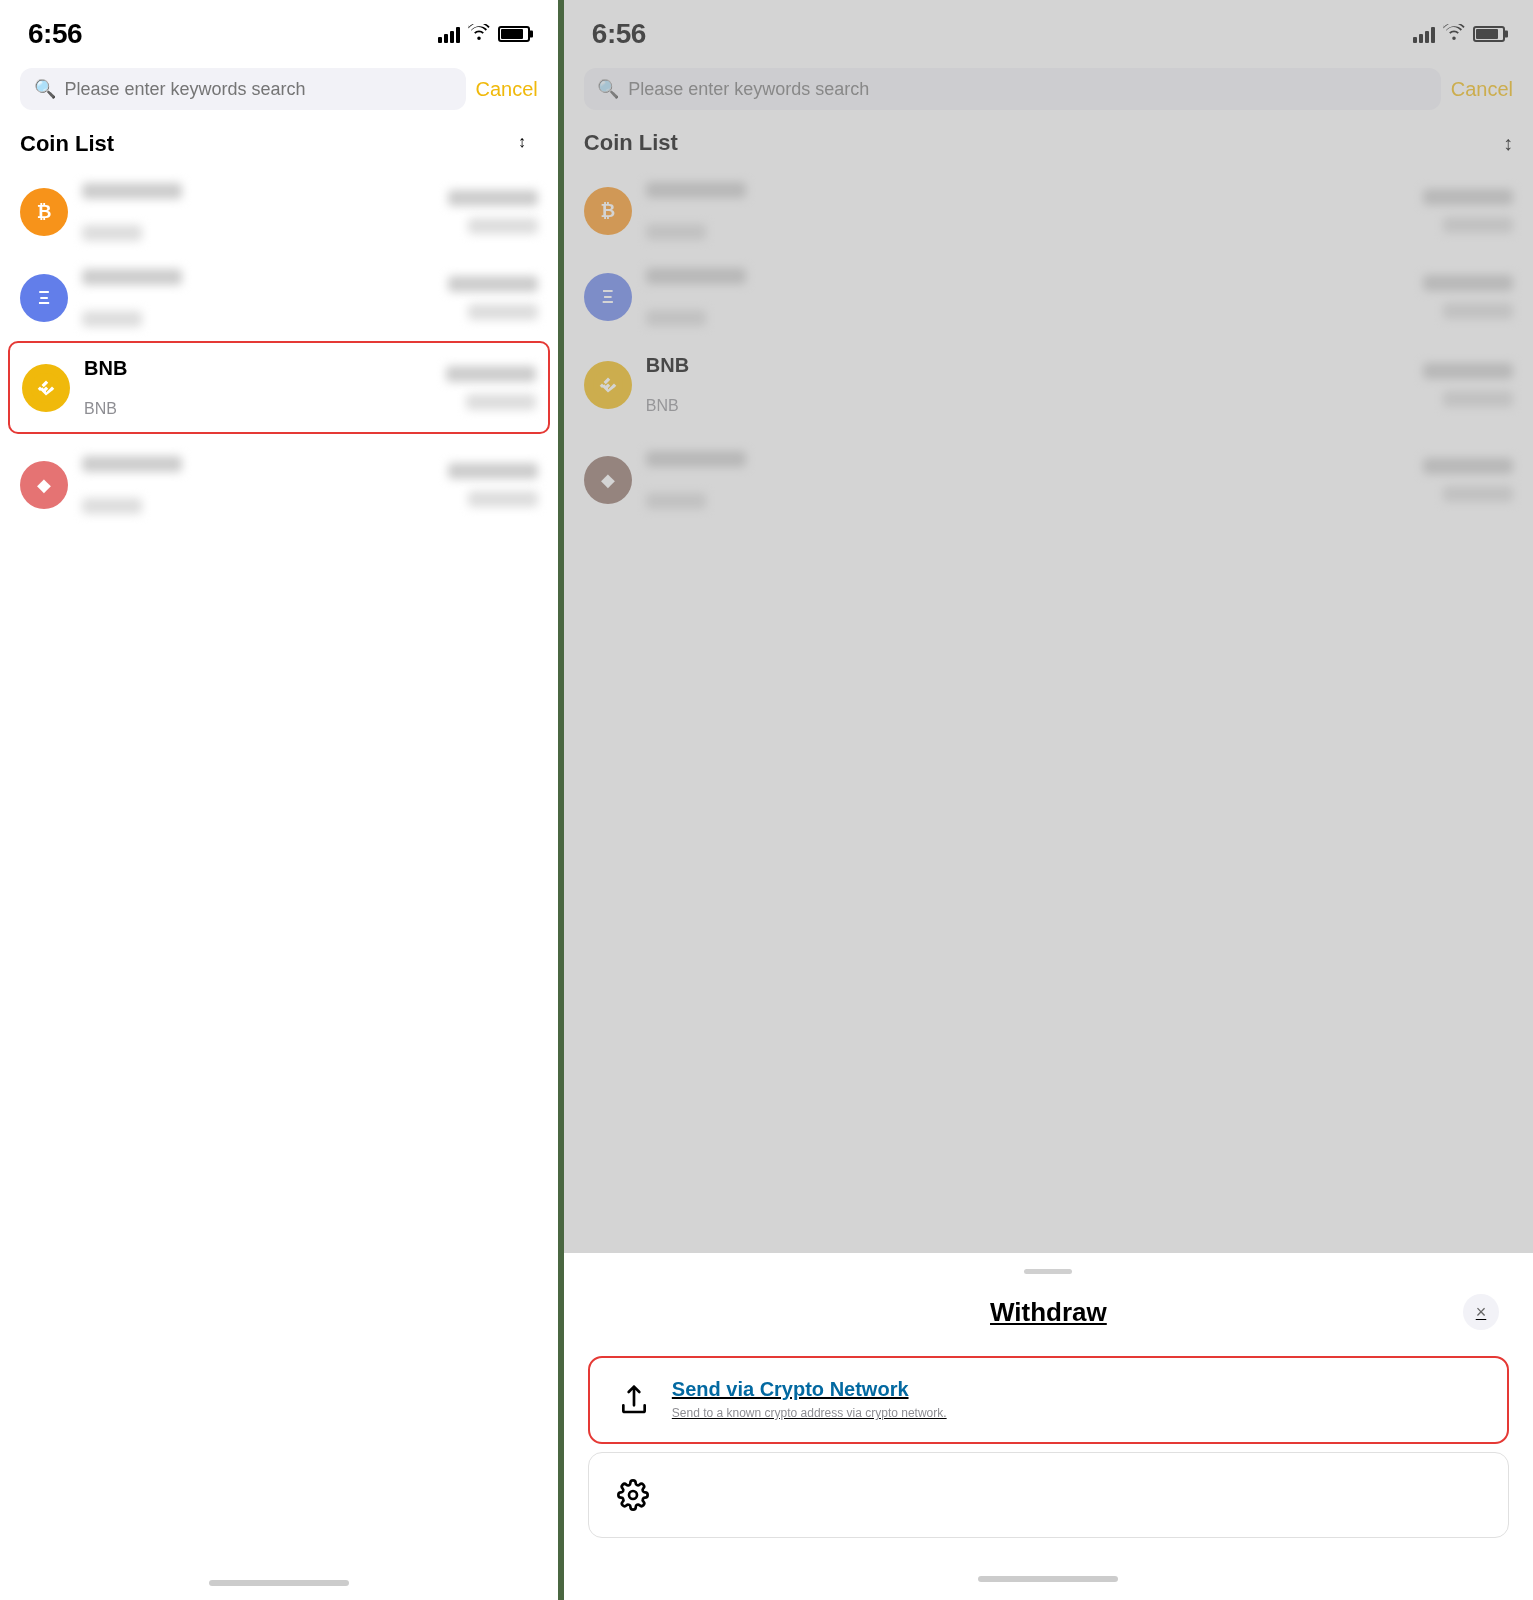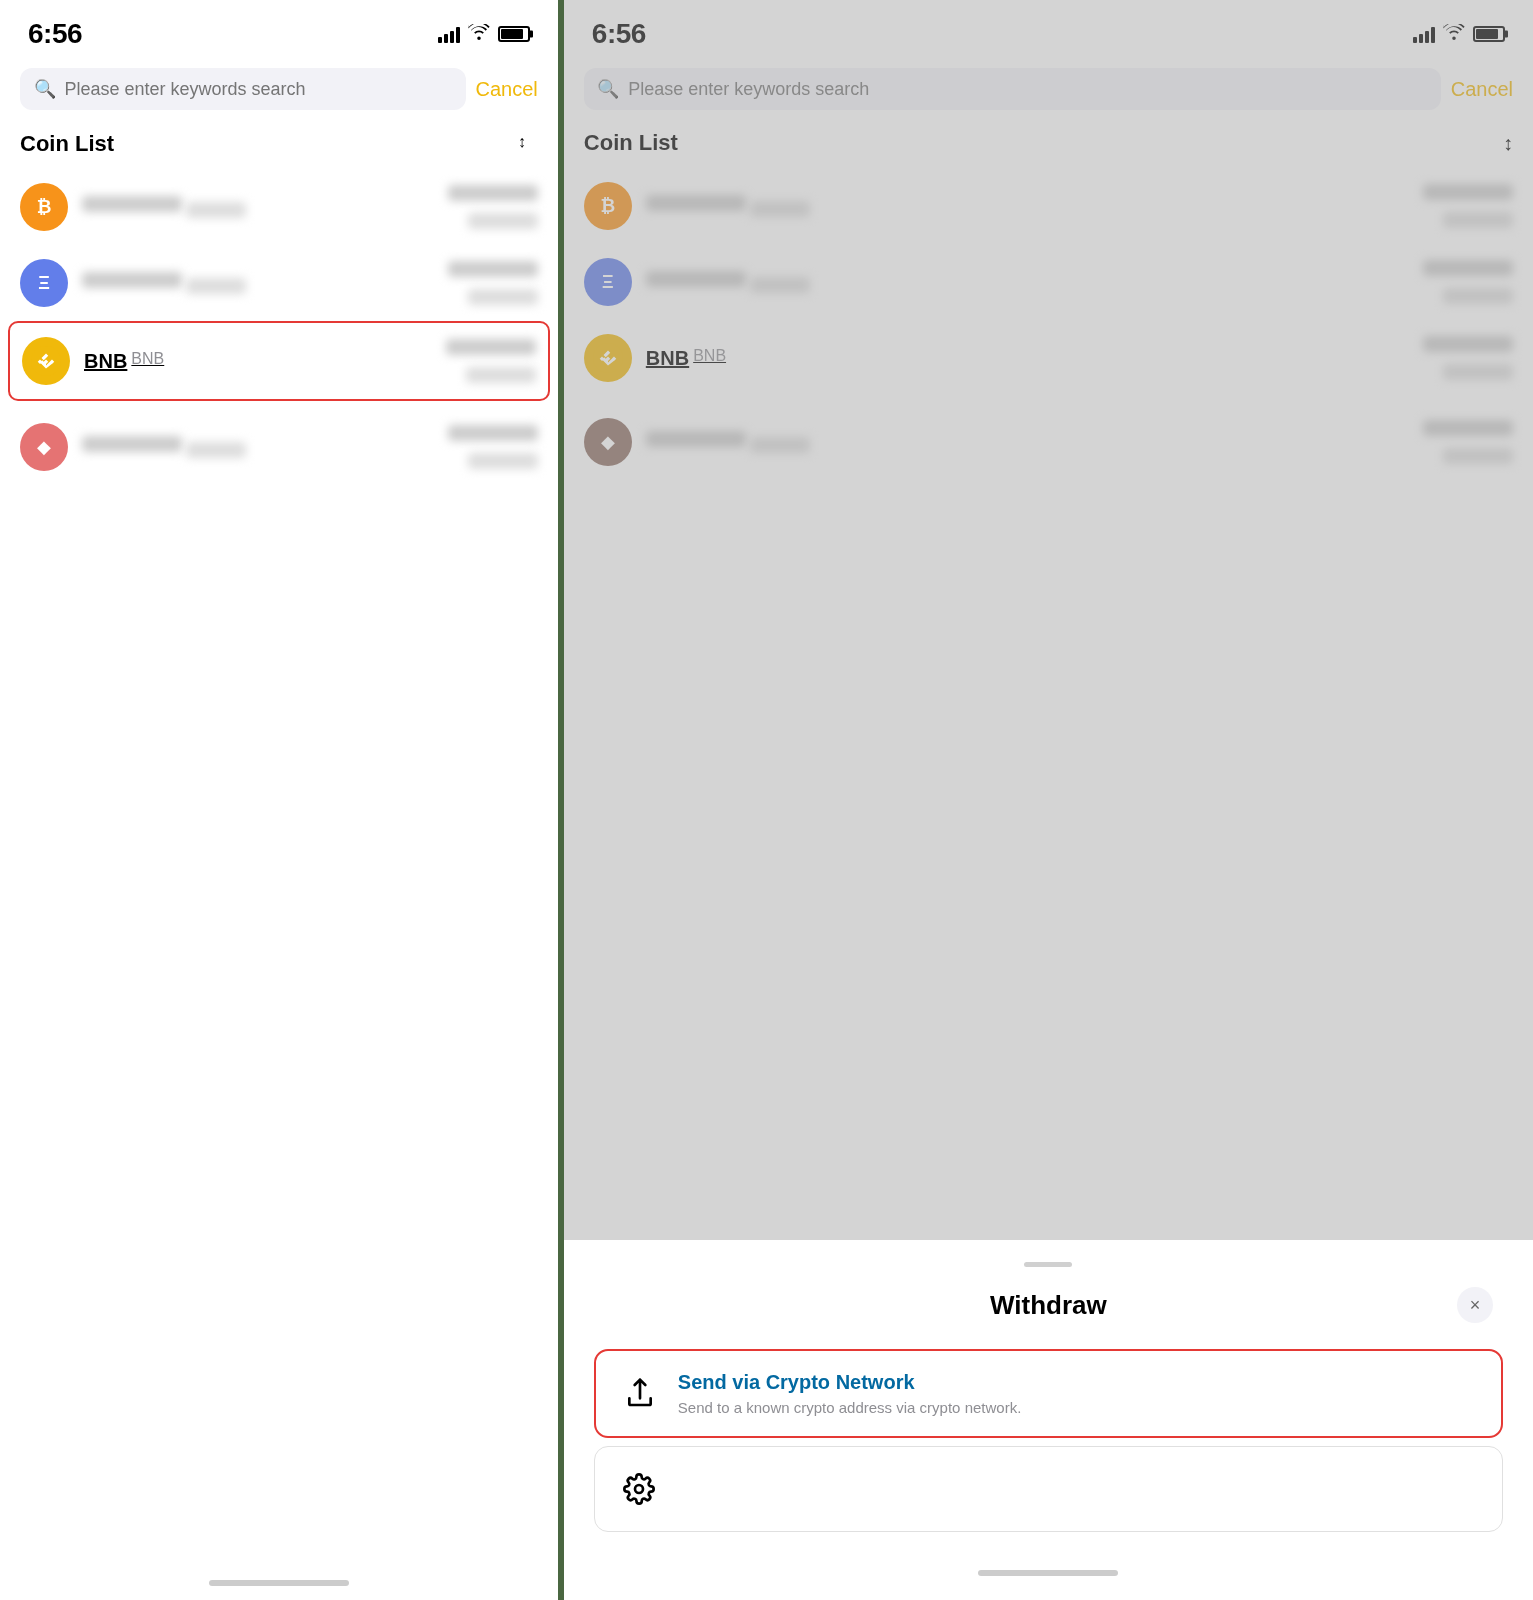--- a/index.html
+++ b/index.html
@@ -180,23 +180,22 @@
       font-size: 22px;
     }
     .coin-logo.orange { background: #f7931a; }
     .coin-logo.blue { background: #627eea; }
     .coin-logo.yellow { background: #f0b90b; }
     .coin-logo.pink { background: #e91e8c; }
 
     .coin-info {
       flex: 1;
       display: flex;
-      flex-direction: row;
-      gap: 4px;
-      text-decoration: underline;
+      flex-direction: column;
+      gap: 20px;
     }
     .coin-name {
       font-size: 20px;
       font-weight: 600;
       color: #000;
     }
     .coin-symbol {
       font-size: 16px;
       color: #8e8e93;
     }
@@ -234,23 +233,24 @@
       right: 0;
       bottom: 0;
       background: rgba(160, 160, 160, 0.45);
       z-index: 2;
     }
 
     
     .bottom-sheet {
       background: #ffffff;
       border-radius: 24px 24px 0 0;
-      padding: 10px;
+      padding: 4px;
       z-index: 3;
       position: relative;
+      text-decoration: underline;
     }
     .bottom-sheet-handle {
       display: flex;
       justify-content: center;
       padding: 12px 0 6px;
     }
     .handle-bar {
       width: 48px;
       height: 5px;
       background: #d0d0d0;
@@ -312,21 +312,21 @@
       display: flex;
       flex-direction: column;
       gap: 5px;
     }
     .option-title {
       font-size: 20px;
       font-weight: 600;
       color: #0369a1;
     }
     .option-desc {
-      font-size: 15px;
+      font-size: 12px;
       color: #8e8e93;
     }
 
     .right-status-bar { background: #ffffff; }
     .right-search-bar { background: #ffffff; }
     .right-coin-list-header { background: #ffffff; }
     .right-coin-list { background: #ffffff; }
   </style>
 </head>
 <body>

